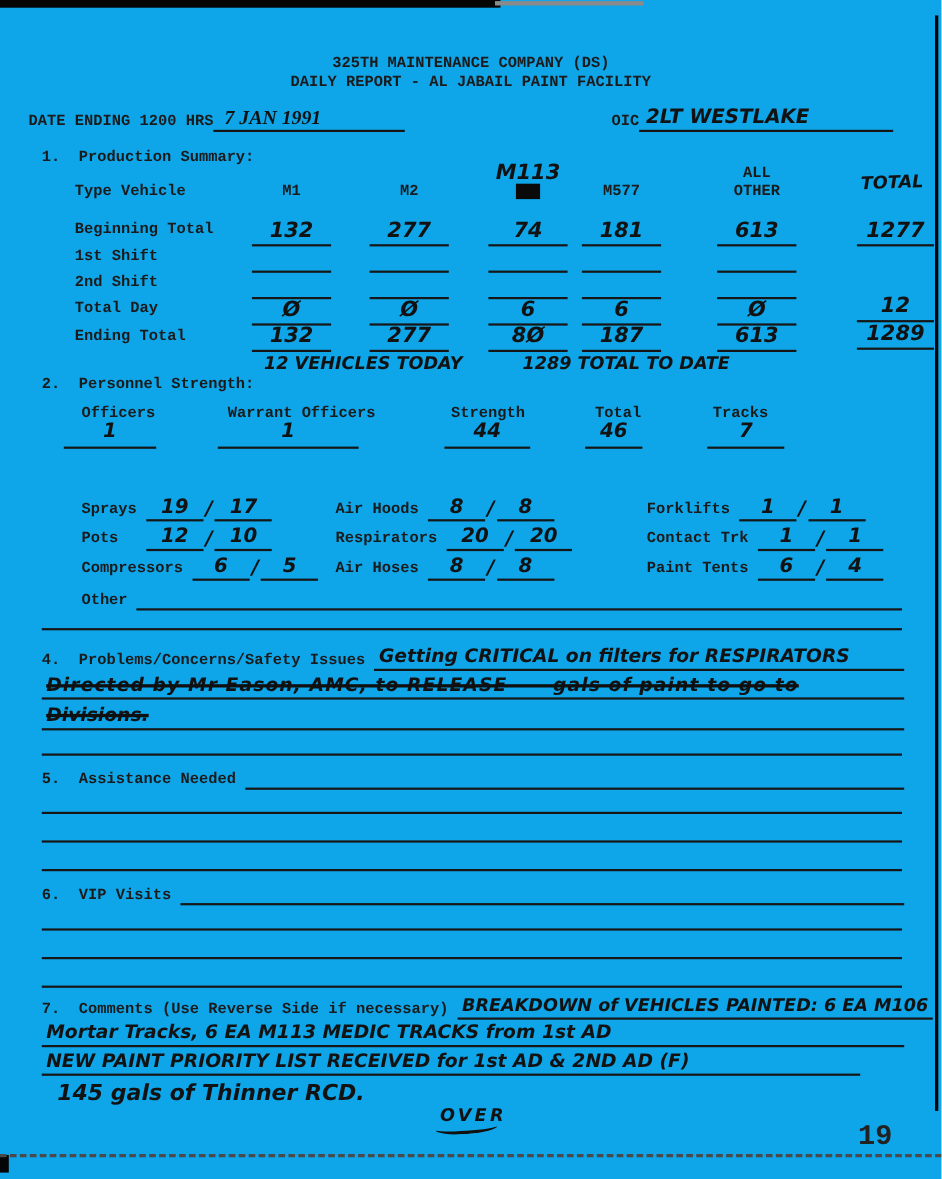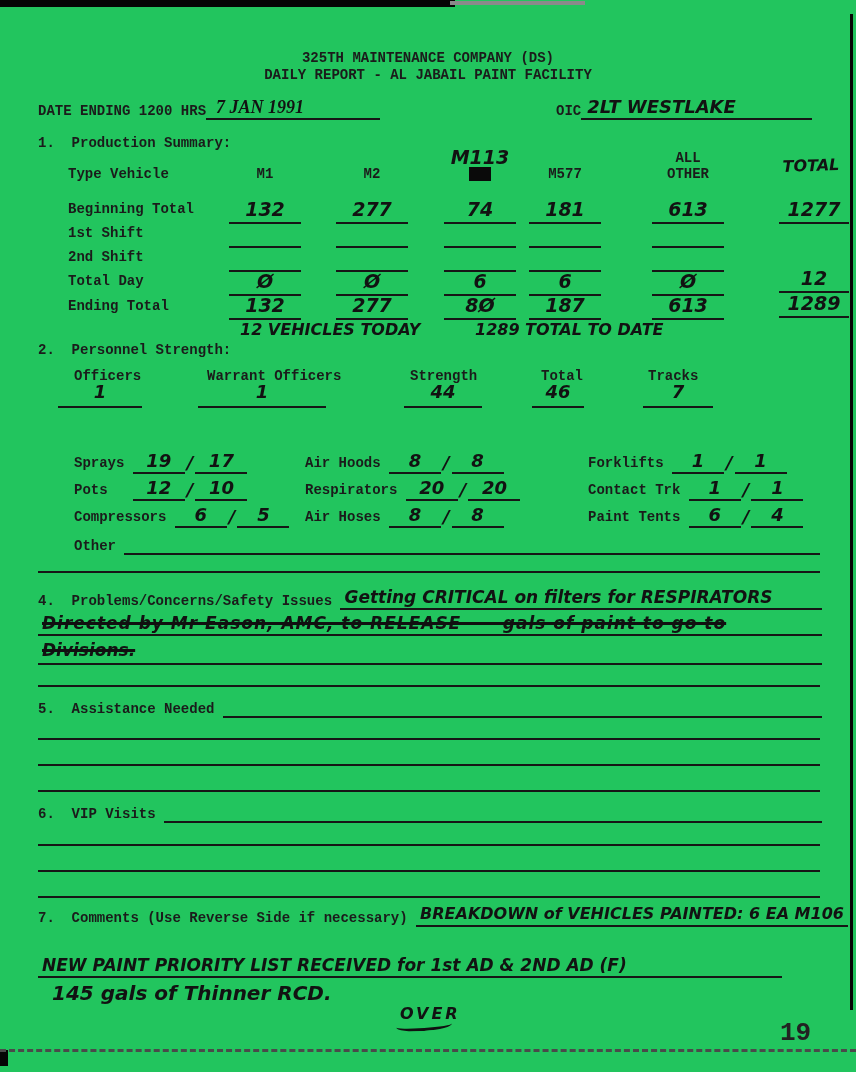--- a/index.html
+++ b/index.html
@@ -1,16 +1,16 @@
 <!DOCTYPE html>
 <html><head>
 <meta charset="utf-8">
 <style>
   html,body{margin:0;padding:0;background:#ffffff;}
-  .page{position:relative;width:856px;height:1072px;background:#22c55e;overflow:hidden;
+  .page{position:relative;width:856px;height:1072px;background:#0ea5e9;overflow:hidden;
         font-family:"Liberation Mono", monospace;color:#1a1a1a;}
   
   .t{font-family:"Liberation Mono", monospace;font-weight:700;font-size:14px;
      color:#1b1b1b;white-space:pre;line-height:17px;}
   
   .hw{font-family:"DejaVu Sans", sans-serif;font-style:italic;font-weight:700;
       font-size:18px;color:#121212;white-space:pre;}
   .hw-sm{font-size:19px;}
   .abs{position:absolute;}
   .center{text-align:center;}
@@ -49,21 +49,21 @@
 
   <div class="scanband" style="left:0;top:0;width:455px;height:7px;"></div>
   <div class="scanband" style="left:450px;top:1px;width:135px;height:4px;background:#8a8a8a;"></div>
   <div class="scanband" style="left:850px;top:14px;width:3px;height:996px;"></div>
   <div class="scanband" style="left:0;top:1050px;width:8px;height:16px;"></div>
   <div class="dashline" style="left:0;top:1049px;width:856px;"></div>
 
   <div class="abs t center" style="left:0;right:0;top:50px;">325TH MAINTENANCE COMPANY (DS)</div>
   <div class="abs t center" style="left:0;right:0;top:67px;">DAILY REPORT - AL JABAIL PAINT FACILITY</div>
 
-  <div class="fillrow" style="left:38px;top:96px;width:342px;">
+  <div class="fillrow" style="left:26px;top:96px;width:342px;">
     <span class="t">DATE ENDING 1200 HRS</span>
     <span class="fill hw" style="text-align:left;padding-left:10px;font-family:Liberation Serif, serif;">7 JAN 1991</span>
   </div>
   <div class="fillrow" style="left:556px;top:96px;width:256px;">
     <span class="t">OIC</span>
     <span class="fill hw" style="text-align:left;padding-left:6px;">2LT WESTLAKE</span>
   </div>
 
   <div class="abs t" style="left:38px;top:135px;">1.  Production Summary:</div>
 
@@ -222,20 +222,23 @@
     <span class="fill"></span>
   </div>
   <div class="blankline" style="left:38px;top:820px;width:782px;height:24px;"></div>
   <div class="blankline" style="left:38px;top:846px;width:782px;height:24px;"></div>
   <div class="blankline" style="left:38px;top:872px;width:782px;height:24px;"></div>
 
   <div class="fillrow" style="left:38px;top:903px;width:784px;">
     <span class="t">7.  Comments (Use Reverse Side if necessary) </span>
     <span class="fill hw" style="font-size:16px;">BREAKDOWN of VEHICLES PAINTED: 6 EA M106</span>
   </div>
+  <div class="fillrow" style="left:38px;top:928px;width:784px;">
+    <span class="fill hw" style="font-size:17px;">Mortar Tracks, 6 EA M113 MEDIC TRACKS from 1st AD</span>
+  </div>
   <div class="fillrow" style="left:38px;top:954px;width:744px;">
     <span class="fill hw" style="font-size:17px;">NEW PAINT PRIORITY LIST RECEIVED for 1st AD &amp; 2ND AD (F)</span>
   </div>
   <span class="abs hw" style="left:52px;top:981px;font-size:20px;">145 gals of Thinner RCD.</span>
 
   <span class="abs hw" style="left:400px;top:1004px;font-size:16px;letter-spacing:3px;">OVER</span>
   <div class="swoosh" style="left:396px;top:1020px;width:56px;height:8px;"></div>
   <span class="abs pagenum" style="left:780px;top:1018px;">19</span>
 
 </div>

